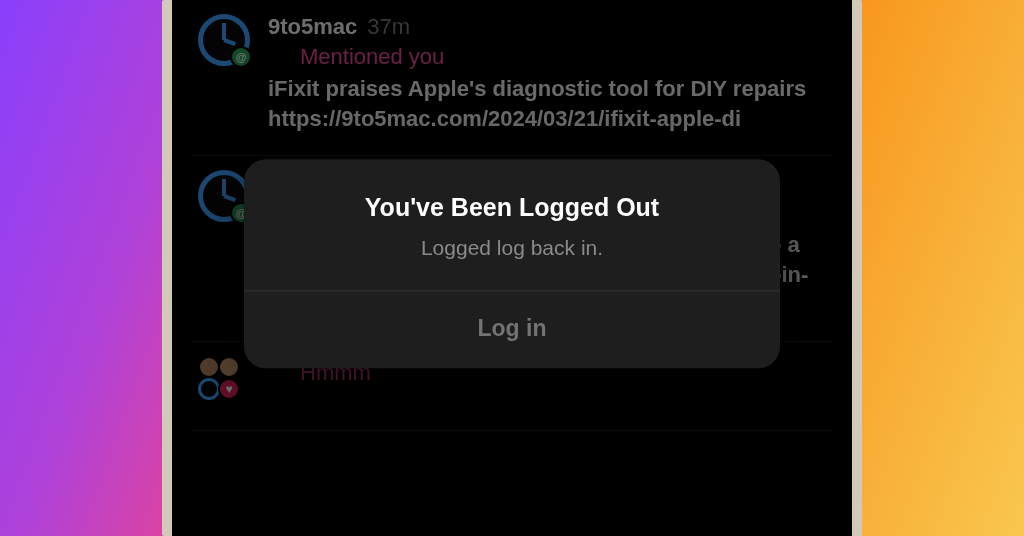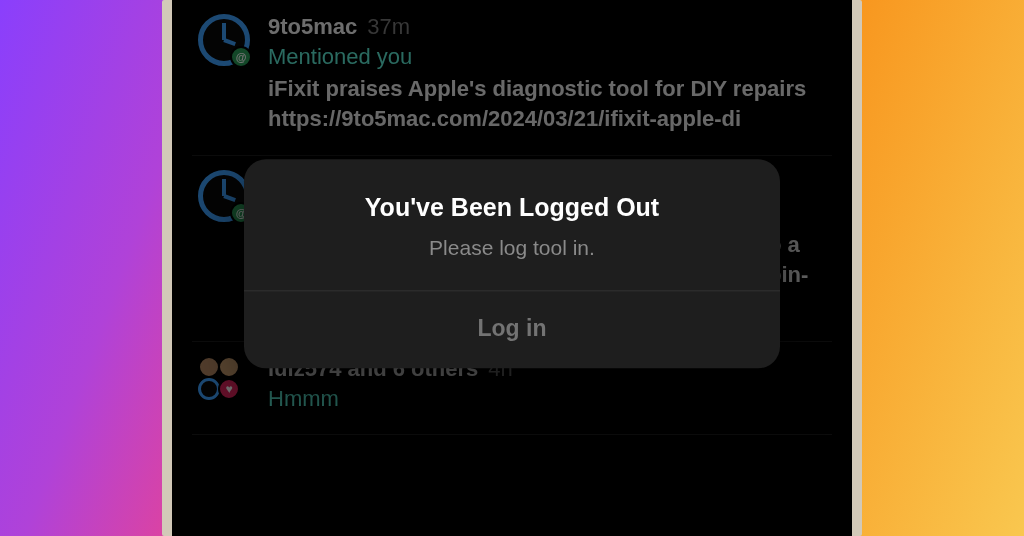--- a/index.html
+++ b/index.html
@@ -50,21 +50,21 @@
     position:absolute; right:-2px; bottom:-2px;
     width:22px;height:22px;border-radius:50%;
     background:#2a9d5a;border:2px solid #000;
     display:flex;align-items:center;justify-content:center;
     color:#fff;font-size:11px;font-weight:bold;
   }
   .body{flex:1; min-width:0;}
   .row1{display:flex;gap:10px;align-items:flex-start;}
   .user{color:#f1f1f1;font-weight:600;font-size:22px;}
   .time{color:#7a7a7a;font-size:22px;}
-  .sub{color:#5eead4;font-size:22px;margin-top:4px;}
+  .sub{color:#ec4899;font-size:22px;margin-top:4px;margin-left:32px;}
   .content{color:#e8e8e8;font-size:22px;line-height:1.35;margin-top:4px;word-break:break-word;font-weight:bold;}
   
   .cluster{position:relative;width:52px;height:52px;}
   .mini{position:absolute;width:22px;height:22px;border-radius:50%;border:2px solid #000;}
   .m1{background:#b58863;left:0;top:0;}
   .m2{background:#c79b6d;left:20px;top:0;}
   .m3{
     width:22px;height:22px;border-radius:50%;
     background:#0a0a0a;border:3px solid #3fa2ff;
     position:absolute;left:0;top:22px;
@@ -131,34 +131,30 @@
       </div>
 
       <div class="item">
         <div class="cluster">
           <div class="mini m1"></div>
           <div class="mini m2"></div>
           <div class="mini m3"></div>
           <div class="mini m4">♥</div>
         </div>
         <div class="body">
-          <div class="row1">
-            <span class="user">luiz574 and 6 others</span>
-            <span class="time">4h</span>
-          </div>
           <div class="sub">Hmmm</div>
         </div>
       </div>
 
       <div class="dim"></div>
 
       <div class="modal">
         <div class="modal-top">
           <div class="modal-title">You've Been Logged Out</div>
-          <div class="modal-msg">Please log tool in.</div>
+          <div class="modal-msg">Logged log back in.</div>
         </div>
         <div class="modal-sep"></div>
         <div class="modal-btn">Log in</div>
       </div>
 
     </div>
   </div>
 </div>
 
 </body></html>

